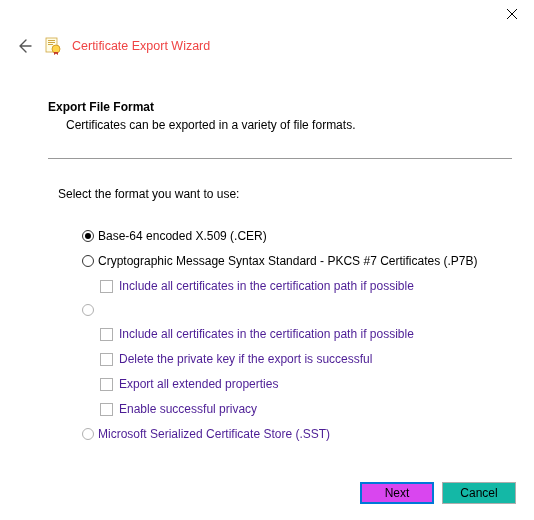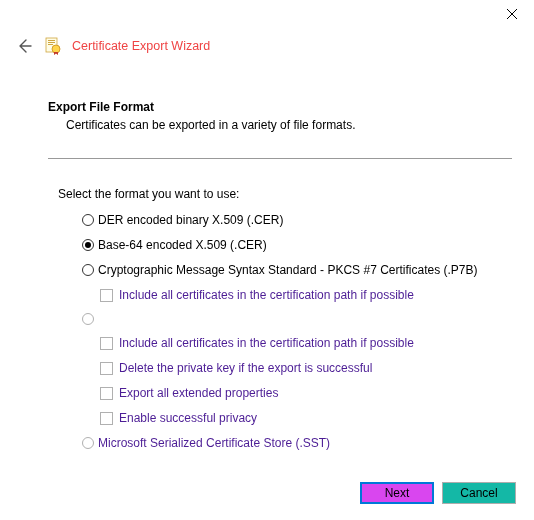--- a/index.html
+++ b/index.html
@@ -66,21 +66,21 @@
       margin-bottom: 26px;
     }
     .hr {
       border: none;
       border-top: 1px solid #999;
       margin-bottom: 28px;
     }
     .prompt {
       font-size: 12px;
       padding-left: 10px;
-      margin-bottom: 12px;
+      margin-bottom: 28px;
     }
     .opts { padding-left: 34px; }
     .radio-row {
       display: flex;
       align-items: center;
       gap: 4px;
       margin-bottom: 11px;
       font-size: 12px;
     }
     .radio {
@@ -165,24 +165,20 @@
   <span class="title">Certificate Export Wizard</span>
 </div>
 
 <div class="content">
   <div class="section-title">Export File Format</div>
   <div class="section-desc">Certificates can be exported in a variety of file formats.</div>
   <hr class="hr">
   <div class="prompt">Select the format you want to use:</div>
 
   <div class="opts">
-    <div class="radio-row">
-      <span class="radio"></span>
-      <span>DER encoded binary X.509 (.CER)</span>
-    </div>
 
     <div class="radio-row">
       <span class="radio selected"></span>
       <span>Base-64 encoded X.509 (.CER)</span>
     </div>
 
     <div class="radio-row">
       <span class="radio"></span>
       <span>Cryptographic Message Syntax Standard - PKCS #7 Certificates (.P7B)</span>
     </div>

